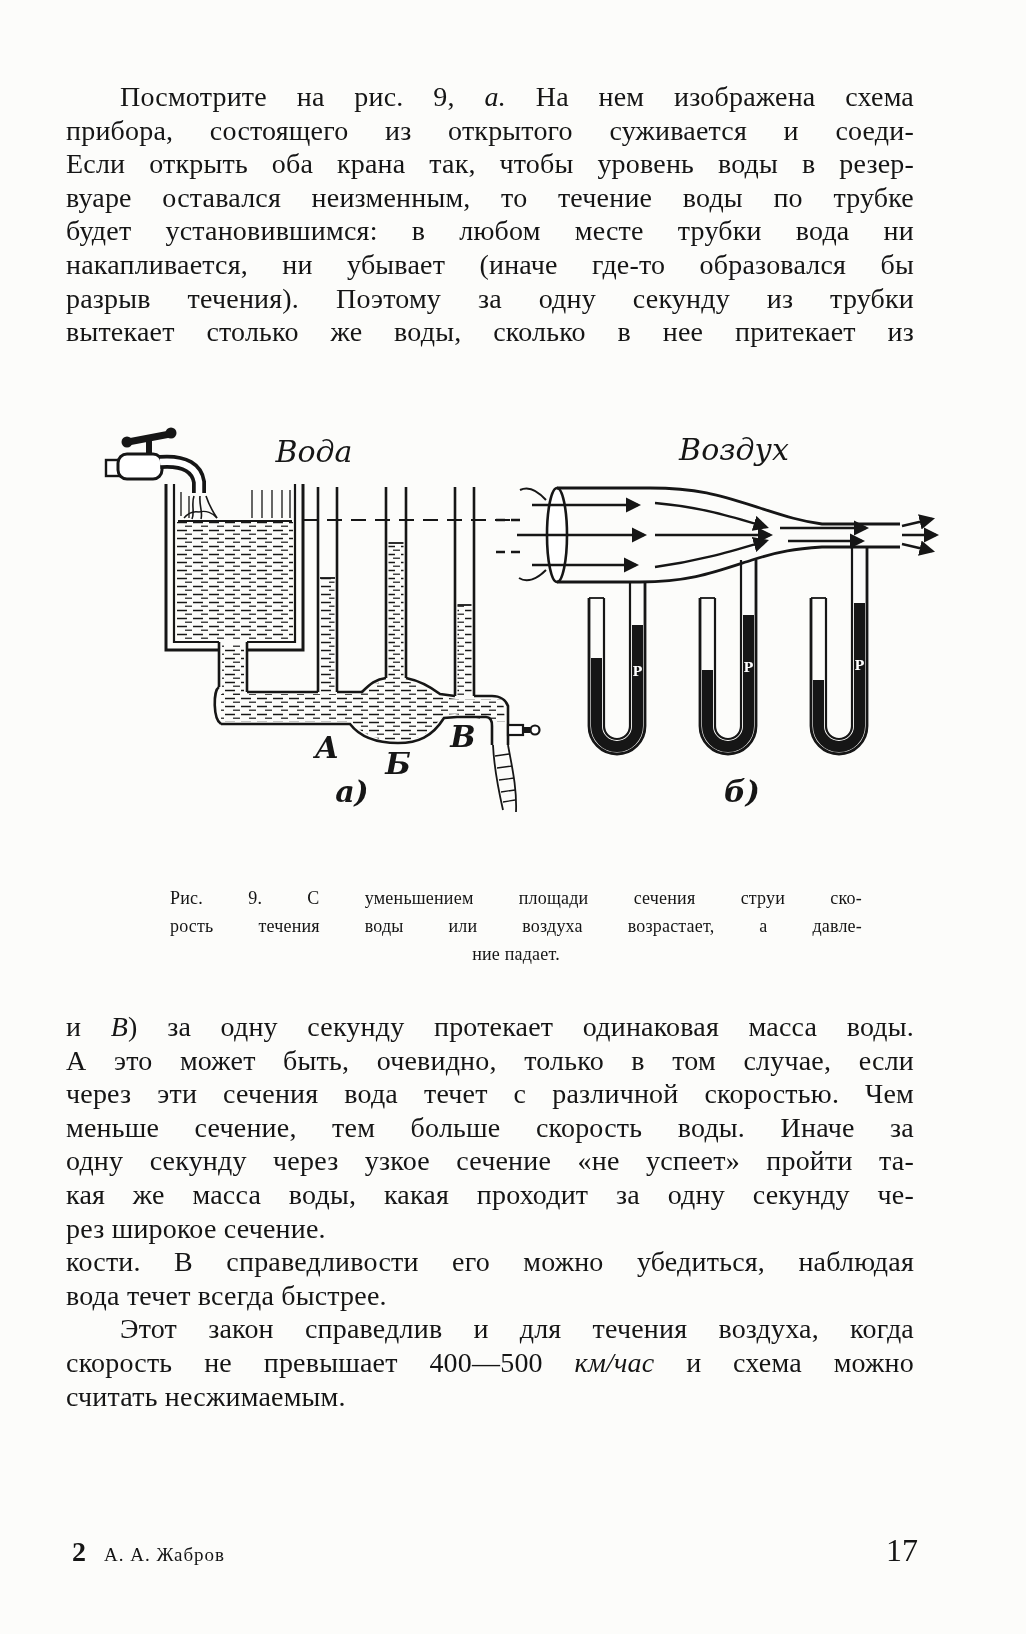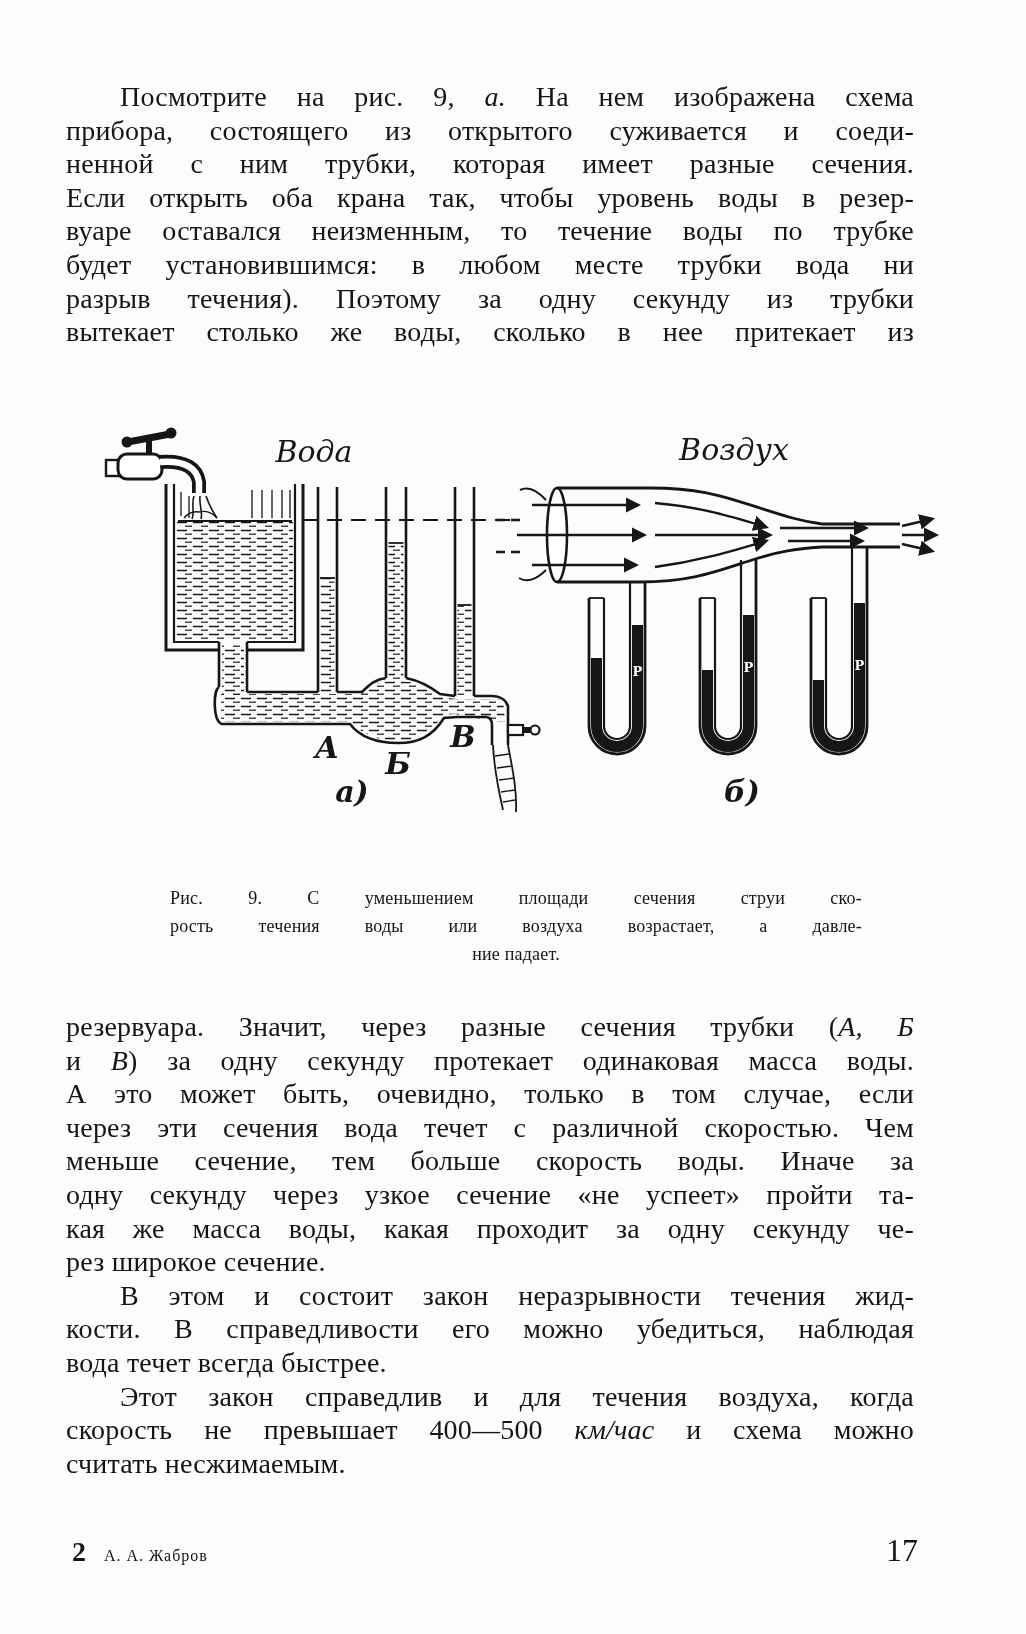--- a/index.html
+++ b/index.html
@@ -31,35 +31,35 @@
     font-size:18px; line-height:28px;
     text-align:justify; text-align-last:justify; letter-spacing:0.2px;
   }
   .cap-line.center{text-align:right; text-align-last:center;}
   
   .footer{
     position:absolute; left:66px; top:1532px; width:852px;
     display:flex; align-items:baseline;
   }
   .sig{font-size:28px; font-weight:bold; margin-left:6px;}
-  .author{font-size:16px; margin-left:18px; letter-spacing:1px;}
+  .author{font-size:19px; margin-left:18px; letter-spacing:1px;}
   .pgnum{margin-left:auto; font-size:32px;}
 </style>
 </head>
 <body>
 
 <div class="page">
 
   <div class="textblock tb1">
     <div class="line indent"><span>Посмотрите на рис. 9, </span><span class="it">а.</span><span> На нем изображена схема</span></div>
     <div class="line">прибора, состоящего из открытого суживается и соеди-</div>
-    <div class="line">ненной с ним трубки, которая имеет разные сечения.</div>
     <div class="line">Если открыть оба крана так, чтобы уровень воды в резер-</div>
     <div class="line">вуаре оставался неизменным, то течение воды по трубке</div>
     <div class="line">будет установившимся: в любом месте трубки вода ни</div>
+    <div class="line">накапливается, ни убывает (иначе где-то образовался бы</div>
     <div class="line">разрыв течения). Поэтому за одну секунду из трубки</div>
     <div class="line">вытекает столько же воды, сколько в нее притекает из</div>
   </div>
 
   <div class="figure">
   <svg width="1026" height="420" viewBox="0 0 1026 420">
     <defs>
       <pattern id="hatch" width="16" height="8" patternUnits="userSpaceOnUse">
         <line x1="1" y1="2.5" x2="11" y2="2.5" stroke="#161616" stroke-width="1.5"></line>
         <line x1="9" y1="6.2" x2="16" y2="6.2" stroke="#161616" stroke-width="1.2"></line>
@@ -196,31 +196,29 @@
   </div>
 
   <div class="caption">
     <div class="cap-line">Рис. 9. С уменьшением площади сечения струи ско-</div>
     <div class="cap-line">рость течения воды или воздуха возрастает, а давле-</div>
     <div class="cap-line center">ние падает.</div>
   </div>
 
   <div class="textblock tb2">
     <div>
-      <div class="line"><span>резервуара. Значит, через разные сечения трубки (</span><span class="it">А, Б</span></div>
       <div class="line"><span>и </span><span class="it">В</span><span>) за одну секунду протекает одинаковая масса воды.</span></div>
       <div class="line">А это может быть, очевидно, только в том случае, если</div>
       <div class="line">через эти сечения вода течет с различной скоростью. Чем</div>
       <div class="line">меньше сечение, тем больше скорость воды. Иначе за</div>
       <div class="line">одну секунду через узкое сечение «не успеет» пройти та-</div>
       <div class="line">кая же масса воды, какая проходит за одну секунду че-</div>
       <div class="line last">рез широкое сечение.</div>
     </div>
     <div>
-      <div class="line indent">В этом и состоит закон неразрывности течения жид-</div>
       <div class="line">кости. В справедливости его можно убедиться, наблюдая</div>
       <div class="line last">вода течет всегда быстрее.</div>
     </div>
     <div>
       <div class="line indent">Этот закон справедлив и для течения воздуха, когда</div>
       <div class="line"><span>скорость не превышает 400—500 </span><span class="it">км/час</span><span> и схема можно</span></div>
       <div class="line last">считать несжимаемым.</div>
     </div>
   </div>
 

